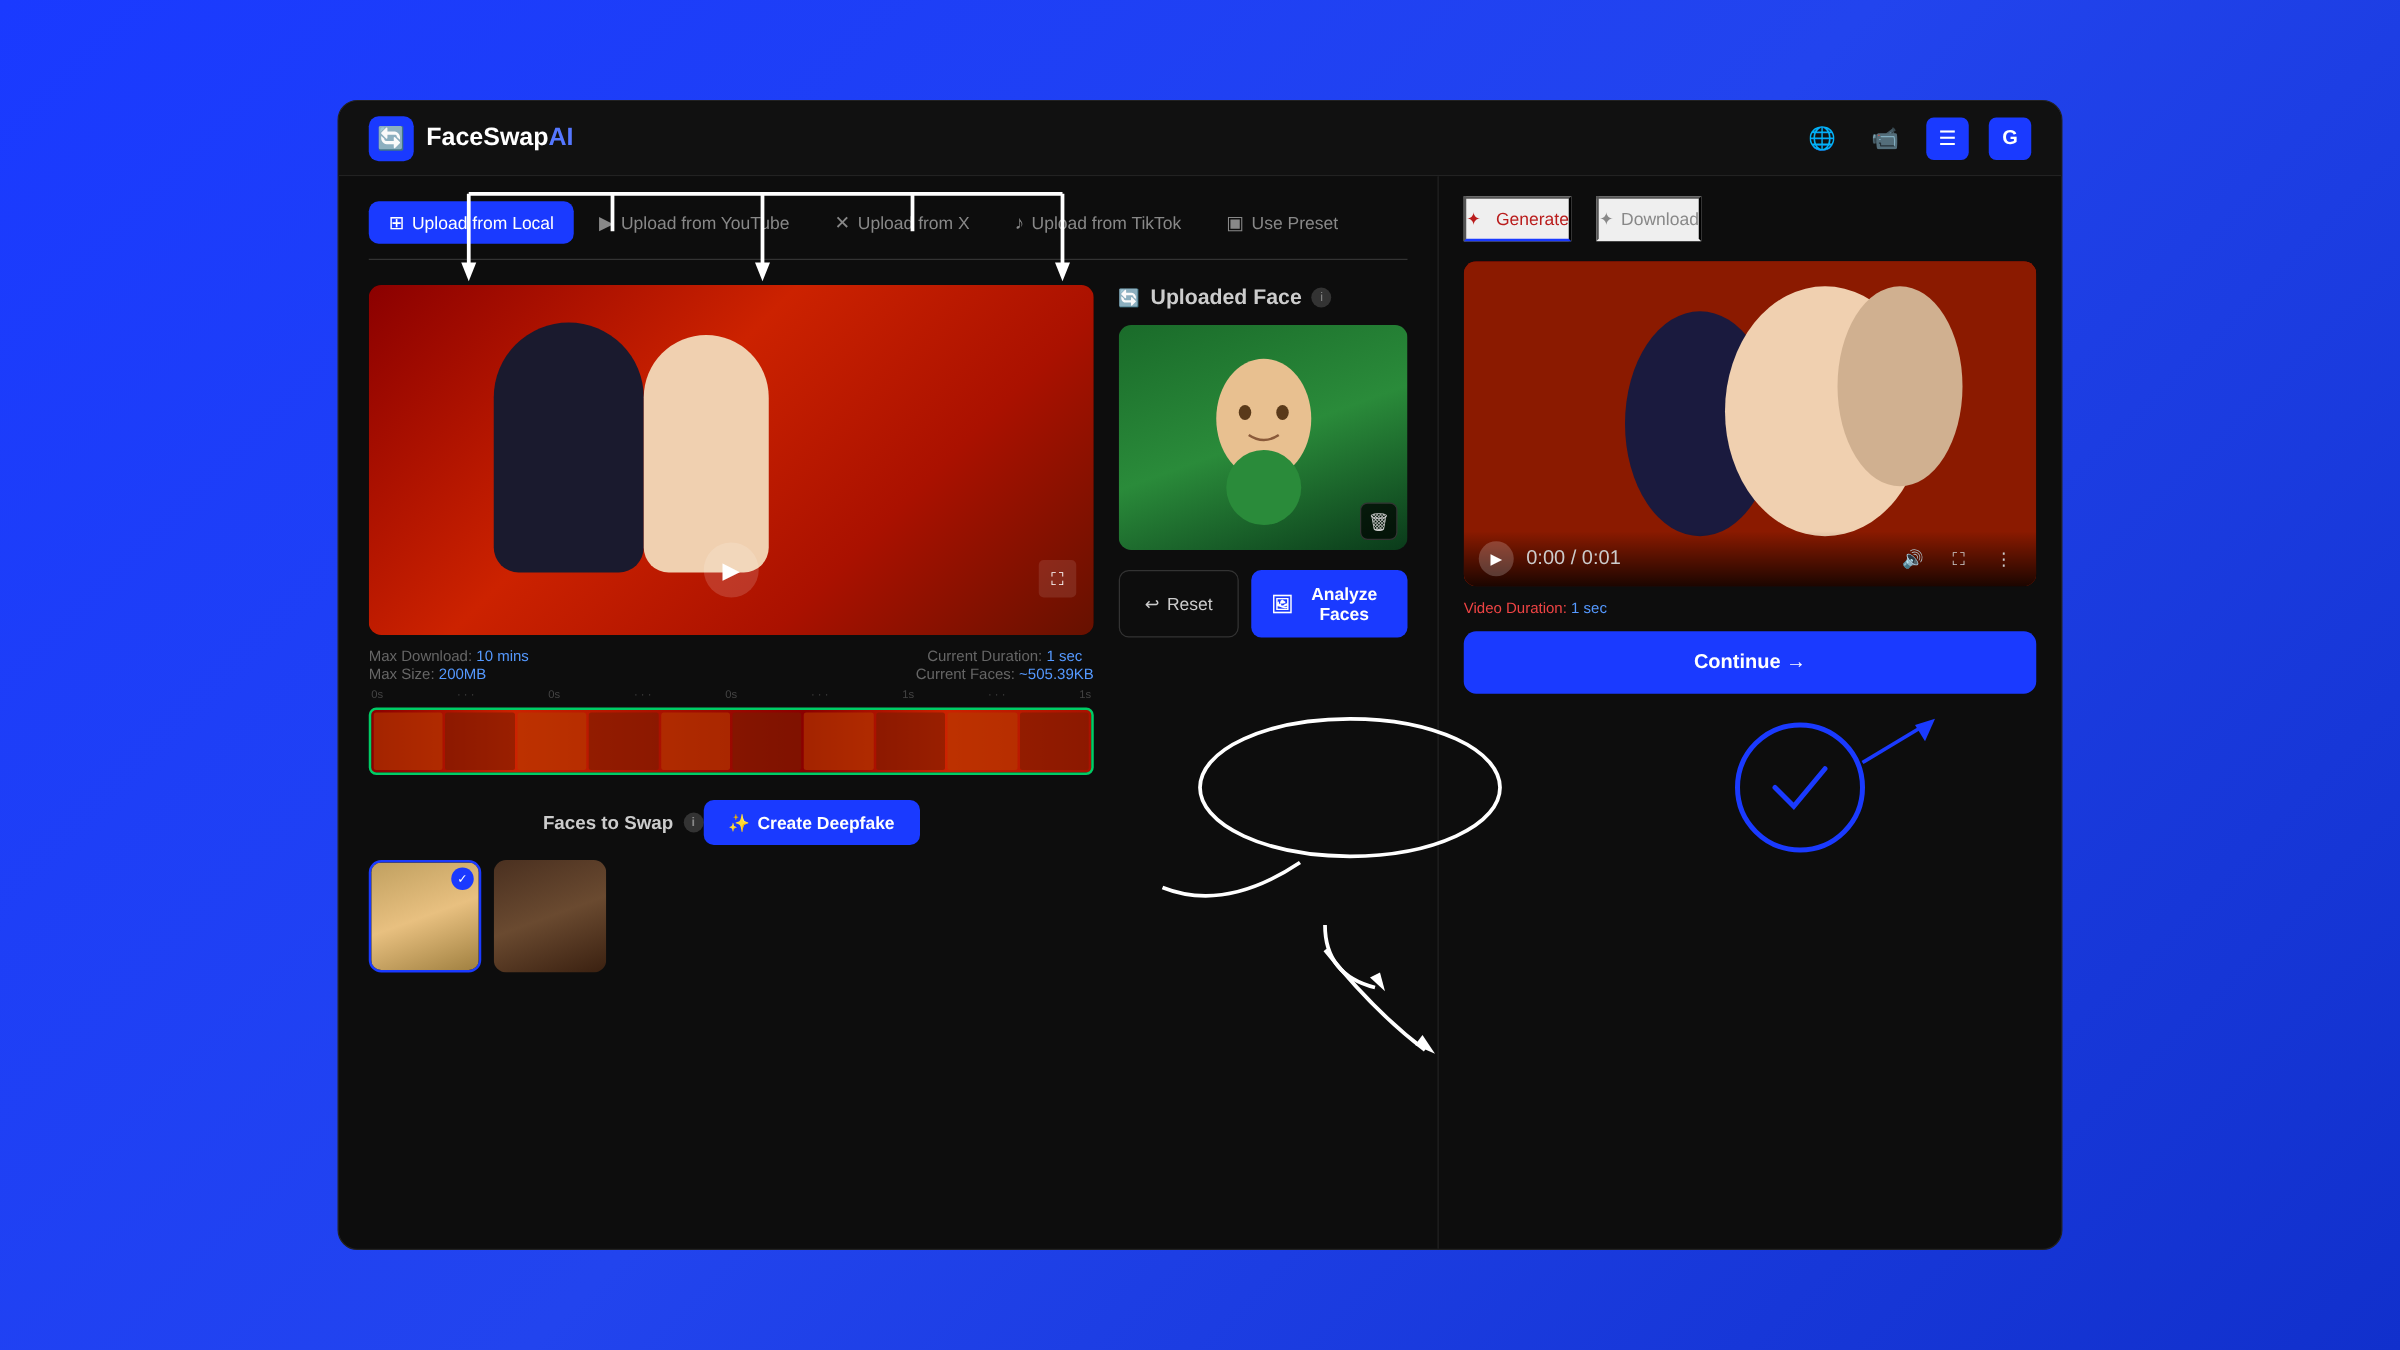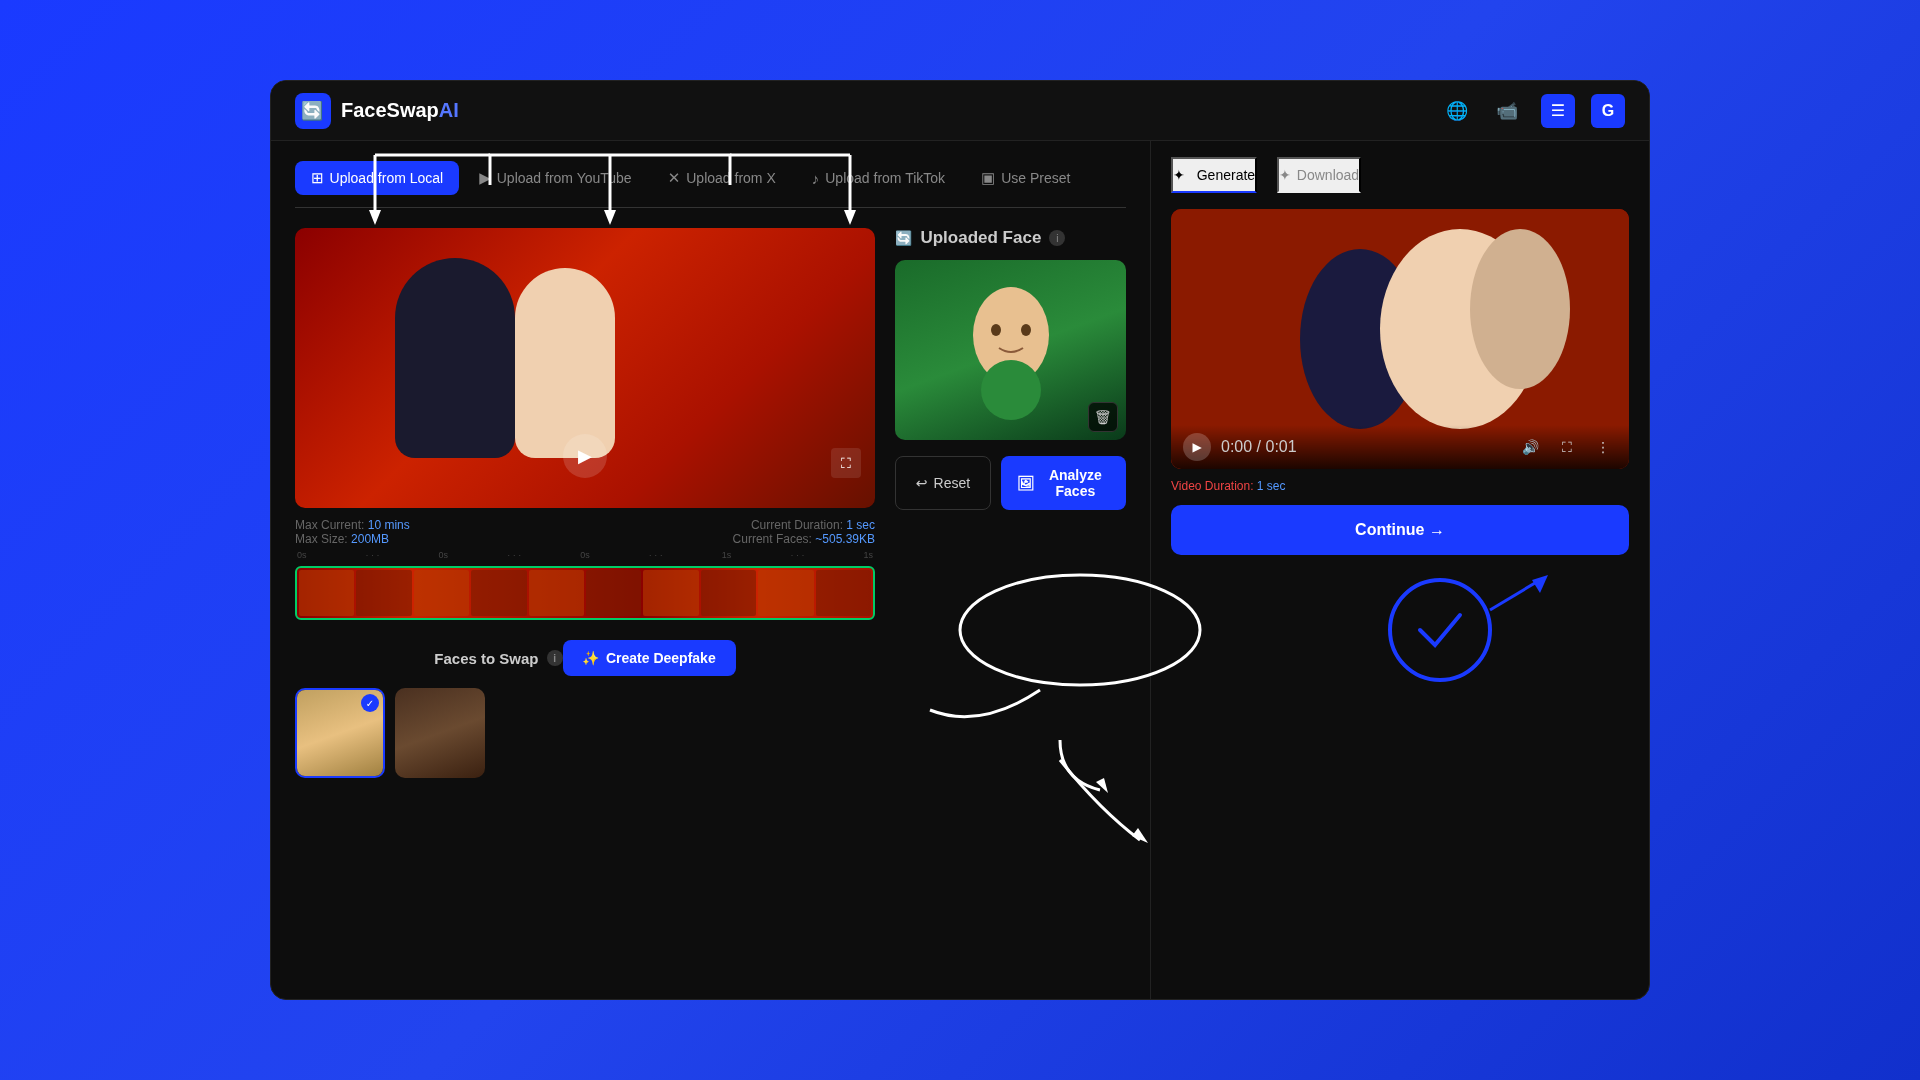--- a/index.html
+++ b/index.html
@@ -452,21 +452,21 @@
       color: #888;
       font-size: 14px;
       font-weight: 500;
       cursor: pointer;
       border-bottom: 2px solid transparent;
       display: flex;
       align-items: center;
       gap: 6px;
     }
     .right-tab.active {
-      color: #000000;
+      color: #b91c1c;
       border-bottom-color: #1a3aff;
       gap: 12px;
     }
     .output-video {
       width: 100%;
       height: 260px;
       background: #0a0a0a;
       border-radius: 10px;
       overflow: hidden;
       position: relative;
@@ -650,26 +650,26 @@
                   <div class="figure-dark"></div>
                   <div class="figure-light"></div>
                 </div>
               </div>
               <button class="play-btn">▶</button>
               <button class="fullscreen-btn">⛶</button>
             </div>
 
             <div class="video-meta">
               <div>
-                <span>Max Current:</span>
+                <span>Max Download:</span>
                 <span class="highlight" style="color:#5599ff;margin-top:44px;">10 mins</span><br>
                 <span>Max Size:</span>
                 <span class="highlight" style="color:#5599ff;">200MB</span>
               </div>
-              <div style="text-align:right;">
+              <div style="text-align:center;">
                 <span>Current Duration:</span>
                 <span class="highlight" style="color:#5599ff;">1 sec</span><br>
                 <span>Current Faces:</span>
                 <span class="highlight" style="color:#5599ff;">~505.39KB</span>
               </div>
             </div>
 
             <div class="timeline-tick-row">
               <span>0s</span>
               <span>· · ·</span>

